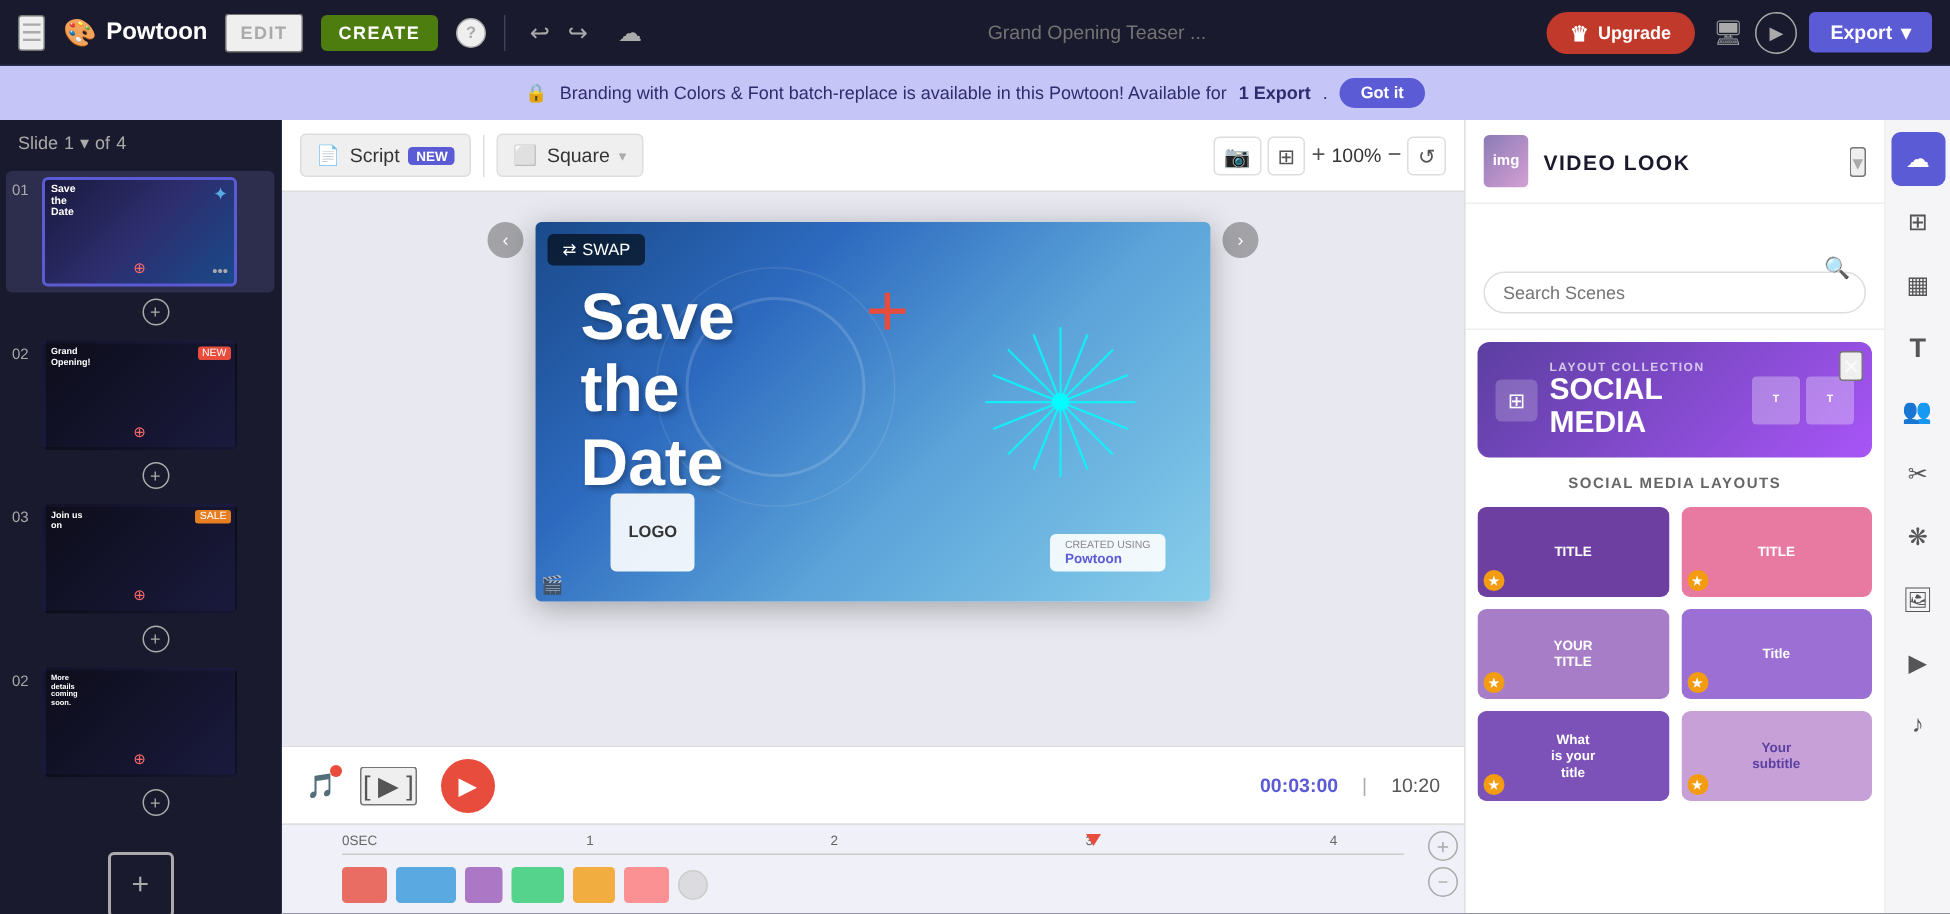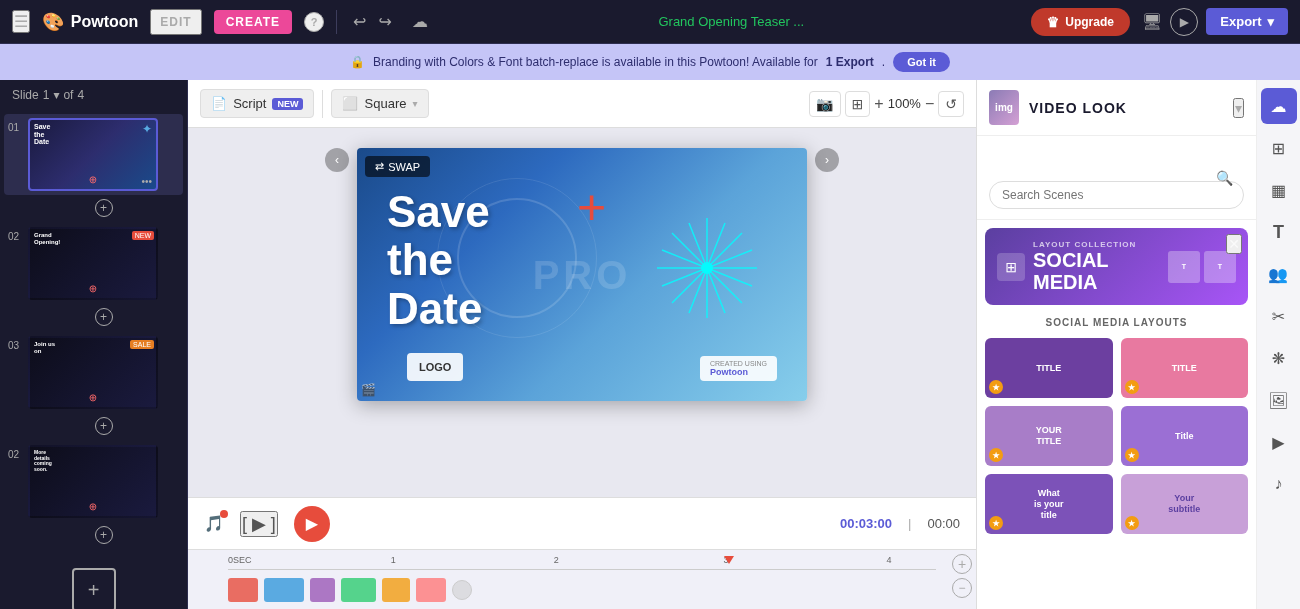--- a/index.html
+++ b/index.html
@@ -4,27 +4,27 @@
   <style>
     * { box-sizing: border-box; margin: 0; padding: 0; }
     body { font-family: 'Segoe UI', Arial, sans-serif; background: #1a1a2e; color: #fff; width: 1300px; height: 609px; overflow: hidden; display: flex; flex-direction: column; }
 
     
     .top-nav { background: #1a1a2e; height: 44px; display: flex; align-items: center; padding: 0 12px; gap: 12px; border-bottom: 1px solid #2d2d4e; flex-shrink: 0; }
     .nav-hamburger { color: #aaa; font-size: 16px; cursor: pointer; }
     .nav-logo { display: flex; align-items: center; gap: 6px; color: #fff; font-weight: bold; font-size: 16px; }
     .nav-logo-icon { color: #ff6b6b; font-size: 18px; }
     .nav-edit-btn { color: #aaa; font-size: 12px; font-weight: 600; letter-spacing: 1px; cursor: pointer; padding: 4px 8px; }
-    .nav-create-btn { background: #ec4899; color: #fff; font-size: 12px; font-weight: 700; letter-spacing: 1px; border: none; border-radius: 4px; padding: 5px 12px; cursor: pointer; }
+    .nav-create-btn { background: #4d7c0f; color: #fff; font-size: 12px; font-weight: 700; letter-spacing: 1px; border: none; border-radius: 4px; padding: 5px 12px; cursor: pointer; }
     .nav-help { color: #aaa; font-size: 14px; cursor: pointer; border: 1px solid #aaa; border-radius: 50%; width: 20px; height: 20px; display: flex; align-items: center; justify-content: center; font-weight: bold; font-size: 11px; }
     .nav-divider { width: 1px; height: 24px; background: #3d3d5c; }
     .nav-undo-redo { display: flex; gap: 4px; }
     .nav-icon-btn { background: none; border: none; color: #aaa; cursor: pointer; font-size: 16px; padding: 4px; }
     .nav-cloud { color: #aaa; font-size: 16px; }
-    .nav-title { color: #22c55e; font-size: 13px; flex: 1; text-align: center; }
+    .nav-title { color: #737373; font-size: 13px; flex: 1; text-align: center; }
     .nav-upgrade { background: #c0392b; color: #fff; border: none; border-radius: 20px; padding: 6px 16px; font-size: 12px; font-weight: 600; cursor: pointer; display: flex; align-items: center; gap: 6px; }
     .nav-upgrade-icon { font-size: 14px; }
     .nav-right-icons { display: flex; align-items: center; gap: 8px; }
     .nav-monitor-btn { background: none; border: none; color: #aaa; cursor: pointer; font-size: 16px; }
     .nav-play-btn { background: none; border: 1px solid #aaa; border-radius: 50%; width: 28px; height: 28px; display: flex; align-items: center; justify-content: center; color: #aaa; cursor: pointer; font-size: 12px; }
     .nav-export-btn { background: #5b5bd6; color: #fff; border: none; border-radius: 4px; padding: 6px 14px; font-size: 13px; font-weight: 600; cursor: pointer; display: flex; align-items: center; gap: 6px; }
 
     
     .announce-bar { background: #c5c5f7; color: #2d2d6e; font-size: 12px; text-align: center; padding: 8px; display: flex; align-items: center; justify-content: center; gap: 8px; flex-shrink: 0; }
     .announce-bar .lock-icon { font-size: 12px; }
@@ -67,21 +67,21 @@
     .toolbar-icon-btn { background: none; border: none; color: #555; cursor: pointer; font-size: 14px; padding: 4px 6px; display: flex; align-items: center; gap: 4px; border: 1px solid #ddd; border-radius: 4px; }
     .zoom-control { display: flex; align-items: center; gap: 4px; font-size: 13px; color: #333; }
     .zoom-btn { background: none; border: none; font-size: 16px; cursor: pointer; color: #555; }
     .canvas-wrapper { flex: 1; display: flex; align-items: flex-start; justify-content: center; padding: 20px; overflow: hidden; }
     .canvas-slide { width: 450px; height: 253px; position: relative; border-radius: 4px; overflow: hidden; background: linear-gradient(135deg, #1a4a8a 0%, #2d6abf 30%, #5ba3d9 60%, #87ceeb 100%); box-shadow: 0 4px 20px rgba(0,0,0,0.3); }
     .canvas-slide-overlay { position: absolute; top: 0; left: 0; right: 0; bottom: 0; }
     .swap-btn { position: absolute; top: 8px; left: 8px; background: rgba(0,0,0,0.6); color: #fff; border: none; border-radius: 4px; padding: 4px 10px; font-size: 11px; cursor: pointer; display: flex; align-items: center; gap: 4px; z-index: 10; }
     .canvas-text-main { position: absolute; top: 40px; left: 30px; color: #fff; font-size: 44px; font-weight: 900; line-height: 1.1; text-shadow: 2px 2px 4px rgba(0,0,0,0.3); }
     .plus-icon { position: absolute; top: 30px; left: 220px; color: #e74c3c; font-size: 50px; font-weight: 300; }
     .starburst { position: absolute; right: 40px; top: 60px; width: 120px; height: 120px; }
-    .logo-placeholder { position: absolute; bottom: 20px; left: 50px; background: rgba(255,255,255,0.9); border-radius: 4px; padding: 8px 12px; font-size: 11px; color: #333; font-weight: 600; }
+    .logo-placeholder { position: absolute; bottom: 20px; left: 50px; background: rgba(255,255,255,0.9); border-radius: 4px; padding: 20px 12px; font-size: 11px; color: #333; font-weight: 600; }
     .powtoon-badge { position: absolute; bottom: 20px; right: 30px; background: rgba(255,255,255,0.9); border-radius: 4px; padding: 4px 10px; font-size: 9px; color: #555; }
     .video-icon { position: absolute; bottom: 4px; left: 4px; color: rgba(255,255,255,0.7); font-size: 12px; }
     .pro-overlay { position: absolute; top: 50%; left: 50%; transform: translate(-50%, -50%); color: rgba(255,255,255,0.15); font-size: 40px; font-weight: 900; letter-spacing: 4px; }
     .circle-deco { position: absolute; top: 50px; left: 100px; width: 120px; height: 120px; border: 2px solid rgba(255,255,255,0.15); border-radius: 50%; }
     .circle-deco2 { position: absolute; top: 30px; left: 80px; width: 160px; height: 160px; border: 1px solid rgba(255,255,255,0.1); border-radius: 50%; }
 
     
     .player-controls { background: #fff; height: 52px; display: flex; align-items: center; justify-content: center; gap: 16px; border-top: 1px solid #ddd; flex-shrink: 0; padding: 0 16px; }
     .player-music-btn { position: relative; color: #555; font-size: 16px; cursor: pointer; }
     .player-music-badge { position: absolute; top: -4px; right: -4px; background: #e74c3c; width: 8px; height: 8px; border-radius: 50%; }
@@ -276,21 +276,20 @@
           <button class="swap-btn">
             <span>⇄</span>
             <span>SWAP</span>
           </button>
           <div class="canvas-text-main">
             <div>Save</div>
             <div>the</div>
             <div>Date</div>
           </div>
           <div class="plus-icon">+</div>
-          <div class="pro-overlay">PRO</div>
 
           <svg class="starburst" viewBox="0 0 120 120">
             <g stroke="cyan" stroke-width="1.5" opacity="0.8">
               <line x1="60" y1="10" x2="60" y2="110"></line>
               <line x1="10" y1="60" x2="110" y2="60"></line>
               <line x1="25" y1="25" x2="95" y2="95"></line>
               <line x1="95" y1="25" x2="25" y2="95"></line>
               <line x1="15" y1="42" x2="105" y2="78"></line>
               <line x1="15" y1="78" x2="105" y2="42"></line>
               <line x1="42" y1="15" x2="78" y2="105"></line>
@@ -314,21 +313,21 @@
     <div class="player-controls">
       <div class="player-music-btn">
         🎵
         <div class="player-music-badge"></div>
       </div>
       <button class="player-bracket-btn">[ ▶ ]</button>
       <button class="player-play-btn">▶</button>
       <span style="flex:1;"></span>
       <span class="player-time">00:03:00</span>
       <span style="color:#aaa;font-size:13px;">|</span>
-      <span class="player-duration">00:00</span>
+      <span class="player-duration">10:20</span>
     </div>
 
     <div class="timeline">
       <div style="position:absolute;top:0;left:40px;right:40px;height:20px;border-bottom:1px solid #ccc;display:flex;align-items:center;">
         <span style="position:absolute;left:0;font-size:9px;color:#666;">0SEC</span>
         <span style="position:absolute;left:23%;font-size:9px;color:#666;">1</span>
         <span style="position:absolute;left:46%;font-size:9px;color:#666;">2</span>
         <span style="position:absolute;left:70%;font-size:9px;color:#666;">3</span>
         <span style="position:absolute;left:93%;font-size:9px;color:#666;">4</span>
 

